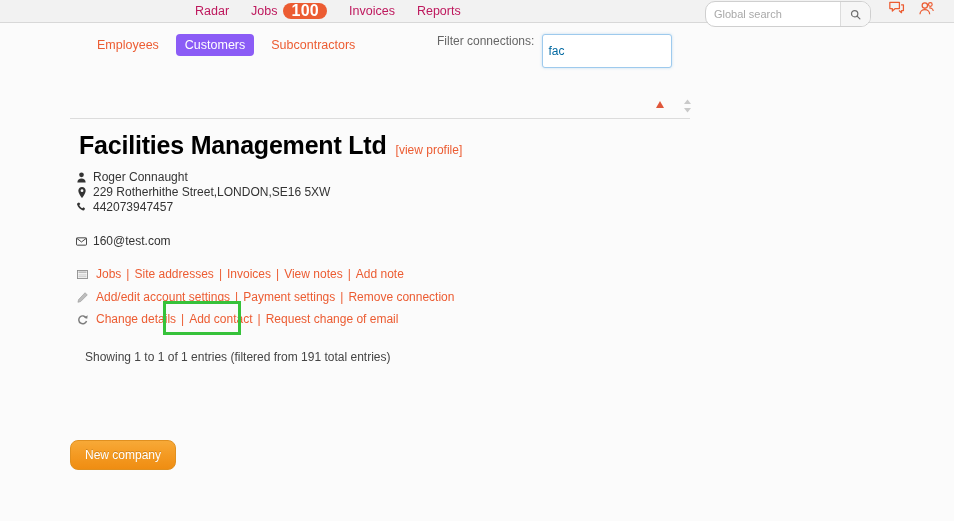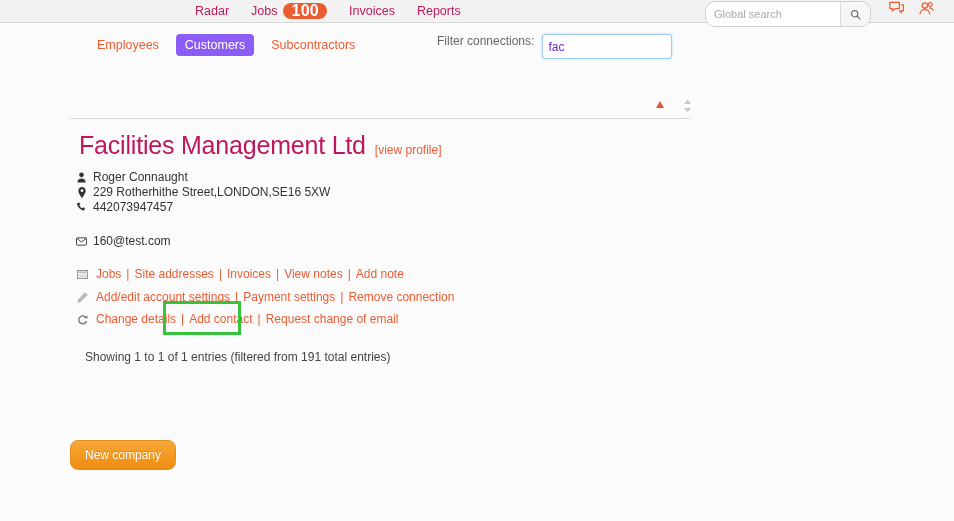--- a/index.html
+++ b/index.html
@@ -135,26 +135,26 @@
     left: 437px;
     display: flex;
     gap: 8px;
   }
   .filter-label {
     font-size: 12px;
     color: #666;
   }
   .filter-input {
     width: 130px;
-    height: 25px;
+    height: 34px;
     border: 1px solid #9ecaed;
     border-radius: 3px;
     background: #fff;
     font-size: 12px;
-    color: #6d28d9;
+    color: #0369a1;
     padding: 0 5px;
     outline: none;
     box-shadow: 0 0 3px rgba(126,186,231,.45);
     font-family: "Liberation Sans", sans-serif;
     box-sizing: border-box;
   }
 
   
   .content { position: absolute; top: 0; left: 0; width: 954px; }
 
@@ -199,22 +199,22 @@
   .company-title-row {
     position: absolute;
     top: 131px;
     left: 79px;
     display: flex;
     align-items: baseline;
     gap: 9px;
   }
   .company-title {
     font-size: 25px;
-    font-weight: normal;
-    color: #be185d;
+    font-weight: bold;
+    color: #000000;
     letter-spacing: -.2px;
     white-space: nowrap;
   }
   .view-profile {
     font-size: 12px;
     color: #ec5c32;
     text-decoration: none;
     white-space: nowrap;
   }
 

